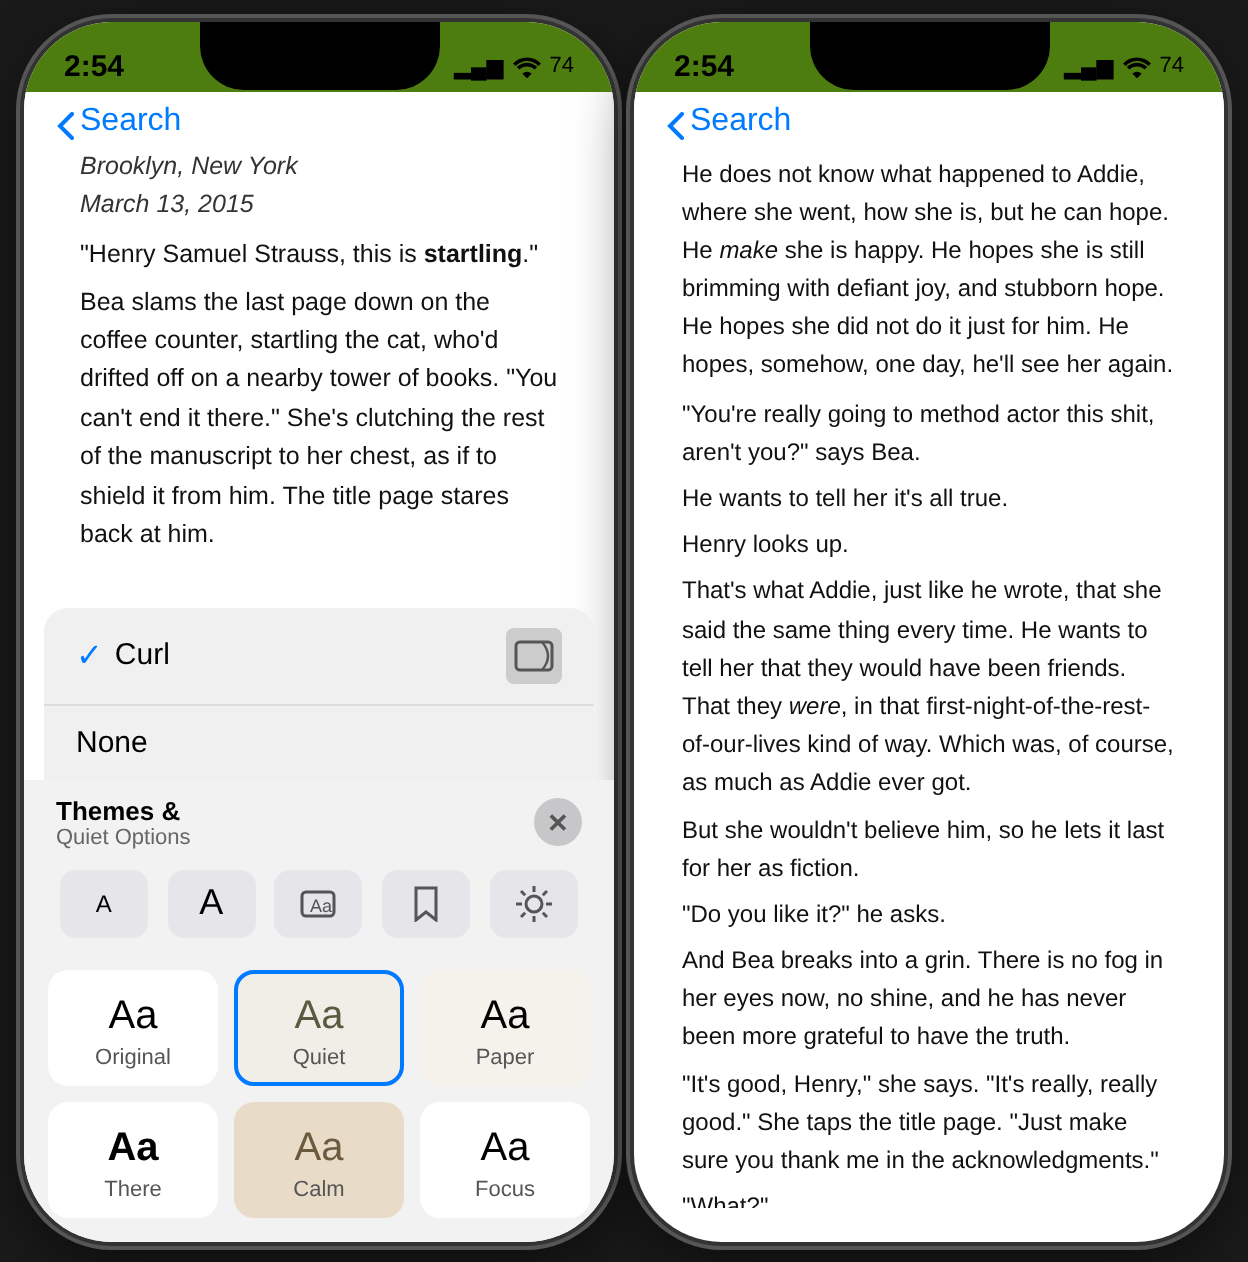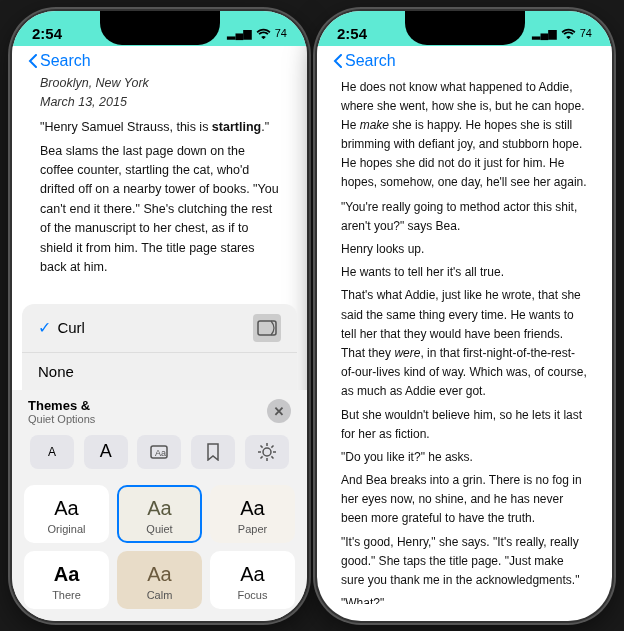--- a/index.html
+++ b/index.html
@@ -26,21 +26,21 @@
       overflow: hidden;
       position: relative;
       box-shadow: 0 0 0 2px #333, 0 0 0 4px #555, 0 8px 30px rgba(0,0,0,0.6);
     }
     
     .status-bar {
       display: flex;
       justify-content: space-between;
       align-items: center;
       padding: 14px 20px 4px 20px;
-      background: #5eead4;
+      background: #4d7c0f;
       position: relative;
       z-index: 10;
     }
     .status-time {
       font-size: 15px;
       font-weight: 600;
       color: #000;
     }
     .status-icons {
       display: flex;
@@ -60,21 +60,21 @@
       border-radius: 0 0 22px 22px;
       z-index: 20;
     }
     
     .nav-bar {
       padding: 6px 16px 4px;
       background: #fff;
     }
     .back-btn {
       display: flex;
-      align-items: center;
+      align-items: flex-end;
       color: #007AFF;
       font-size: 16px;
       cursor: pointer;
     }
     .back-btn svg {
       margin-right: 3px;
     }
     
     .book-content {
       padding: 0 28px;
@@ -376,22 +376,22 @@
         <svg width="9" height="14" viewBox="0 0 9 14" fill="none">
             <path d="M8 1L2 7L8 13" stroke="#007AFF" stroke-width="2" stroke-linecap="round"></path>
           </svg>
         <span>Search</span>
       </div>
     </div>
 
     <div style="padding: 4px 24px; font-size:12px; line-height:1.6; color:#111; overflow:hidden; height:calc(100% - 80px);">
       <p style="margin-bottom:5px;">He does not know what happened to Addie, where she went, how she is, but he can hope. He <em>make</em> she is happy. He hopes she is still brimming with defiant joy, and stubborn hope. He hopes she did not do it just for him. He hopes, somehow, one day, he'll see her again.</p>
       <p style="margin-bottom:4px;">"You're really going to method actor this shit, aren't you?" says Bea.</p>
+      <p style="margin-bottom:4px;">He wants to tell her it's all true.</p>
       <p style="margin-bottom:4px;">Henry looks up.</p>
-      <p style="margin-bottom:4px;">He wants to tell her it's all true.</p>
       <p style="margin-bottom:4px;">That's what Addie, just like he wrote, that she said the same thing every time. He wants to tell her that they would have been friends. That they <em>were</em>, in that first-night-of-the-rest-of-our-lives kind of way. Which was, of course, as much as Addie ever got.</p>
       <p style="margin-bottom:4px;">But she wouldn't believe him, so he lets it last for her as fiction.</p>
       <p style="margin-bottom:4px;">"Do you like it?" he asks.</p>
       <p style="margin-bottom:4px;">And Bea breaks into a grin. There is no fog in her eyes now, no shine, and he has never been more grateful to have the truth.</p>
       <p style="margin-bottom:4px;">"It's good, Henry," she says. "It's really, really good." She taps the title page. "Just make sure you thank me in the acknowledgments."</p>
       <p style="margin-bottom:4px;">"What?"</p>
 
     </div>
   </div>
 

